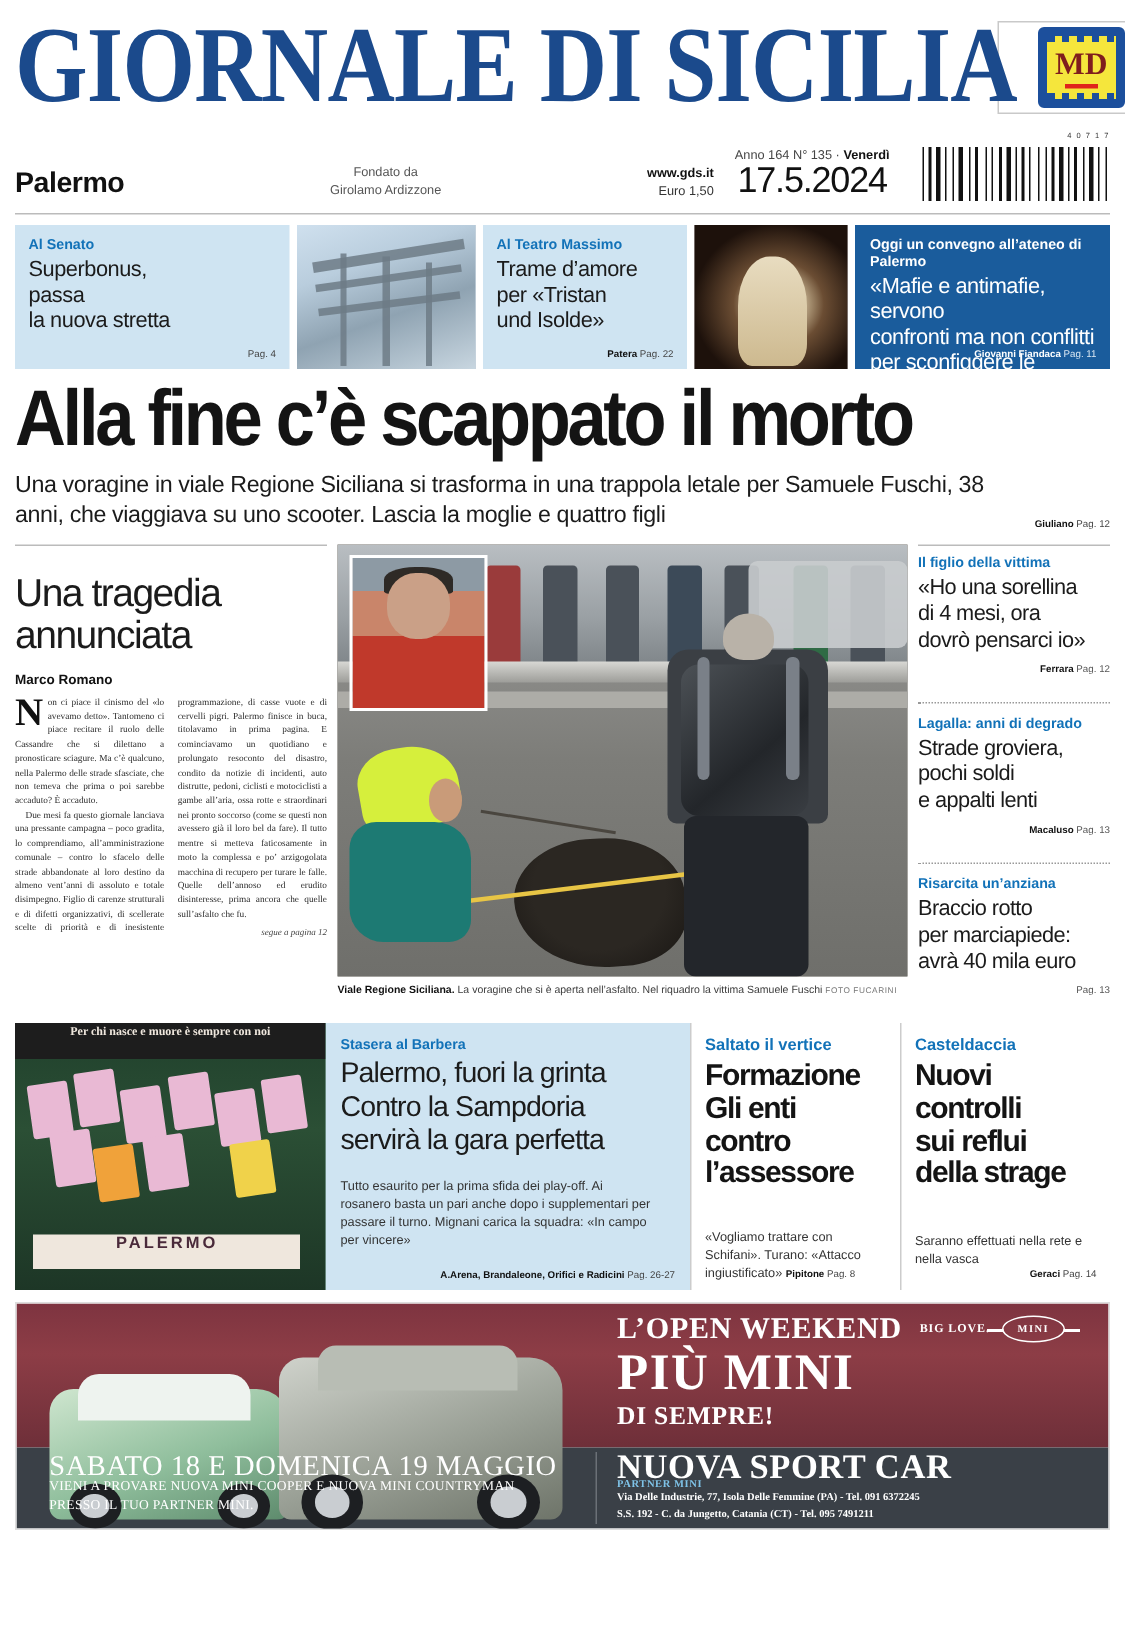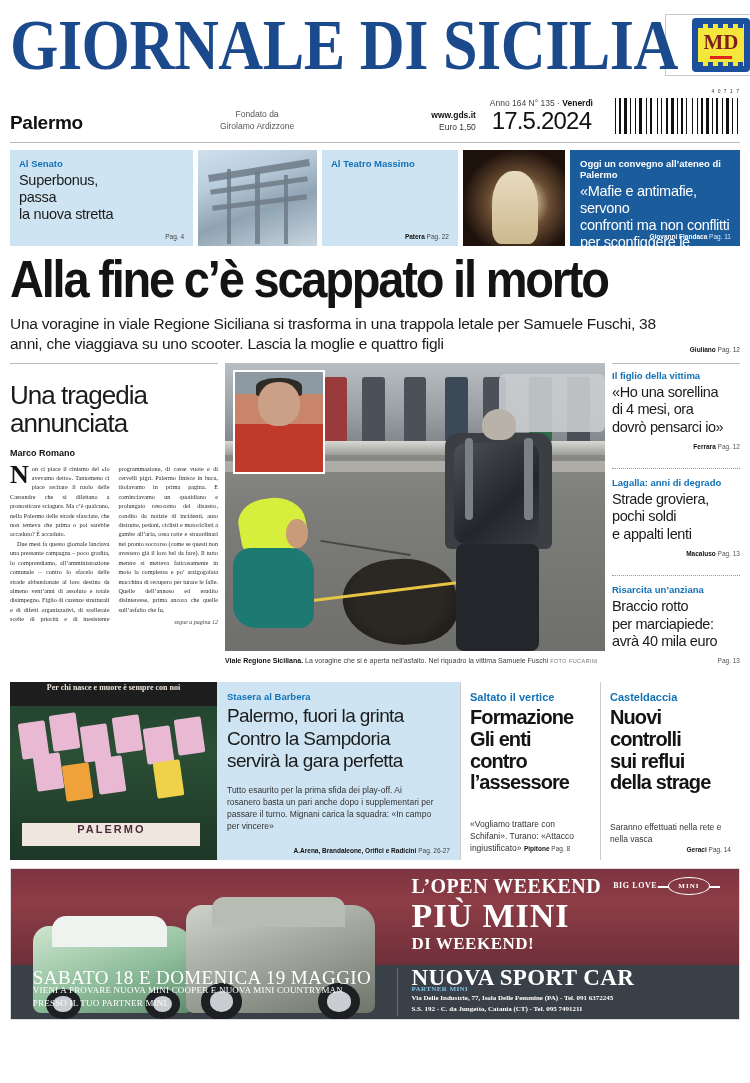--- a/index.html
+++ b/index.html
@@ -318,20 +318,23 @@
         <div class="beam" style="left:8%;top:18%;width:86%;height:7%;transform:rotate(-9deg)"></div>
         <div class="beam" style="left:10%;top:34%;width:82%;height:5%;transform:rotate(-8deg)"></div>
         <div class="beam" style="left:12%;top:52%;width:80%;height:5%;transform:rotate(-7deg)"></div>
         <div class="beam" style="left:24%;top:20%;width:4%;height:78%"></div>
         <div class="beam" style="left:48%;top:22%;width:4%;height:76%"></div>
         <div class="beam" style="left:72%;top:26%;width:4%;height:72%"></div>
       </div>
     </div>
     <div class="t2">
       <div class="kicker">Al Teatro Massimo</div>
+      <div class="theadline pre" style="white-space: pre-line;">Trame d’amore
+per «Tristan
+und Isolde»</div>
       <div class="tcredit">
         <b>Patera</b>
         <span>Pag. 22</span>
       </div>
     </div>
     <div class="t2img">
       <div class="theatre">
           <div class="fig"></div>
         </div>
     </div>
@@ -522,21 +525,21 @@
         <div class="wheel r"></div>
     </div>
     <div class="car car2">
       <div class="roof"></div>
         <div class="wheel l"></div>
         <div class="wheel r"></div>
     </div>
     <div class="ad-head">
       <div class="ad-l1">L’OPEN WEEKEND</div>
       <div class="ad-l2">PIÙ MINI</div>
-      <div class="ad-l3">DI WEEKEND!</div>
+      <div class="ad-l3">DI SEMPRE!</div>
     </div>
     <div class="biglove">
       <span>BIG LOVE.</span>
       <span class="minilogo">MINI</span>
     </div>
     <div class="ad-divider"></div>
     <div class="ad-date">SABATO 18 E DOMENICA 19 MAGGIO</div>
     <div class="ad-sub pre" style="white-space: pre-line;">VIENI A PROVARE NUOVA MINI COOPER E NUOVA MINI COUNTRYMAN
 PRESSO IL TUO PARTNER MINI.</div>
     <div class="ad-dealer">NUOVA SPORT CAR</div>

